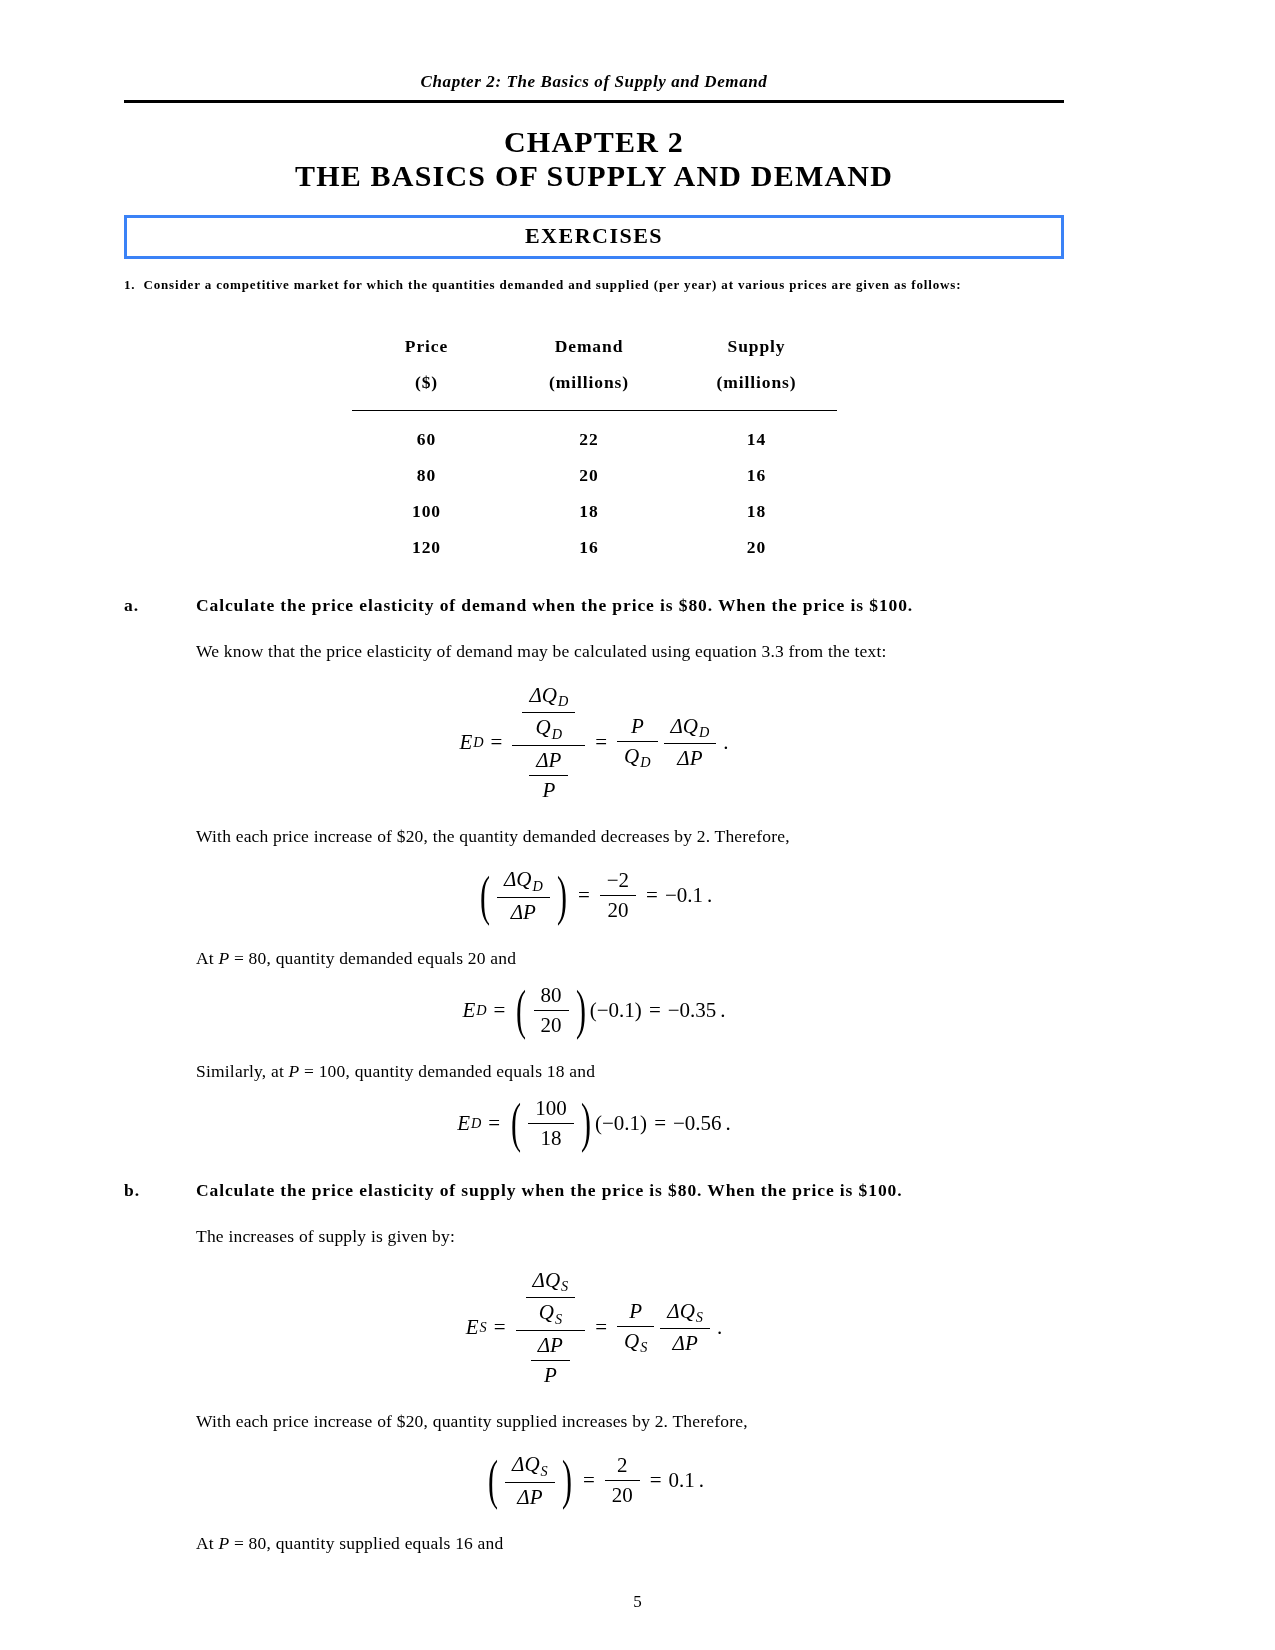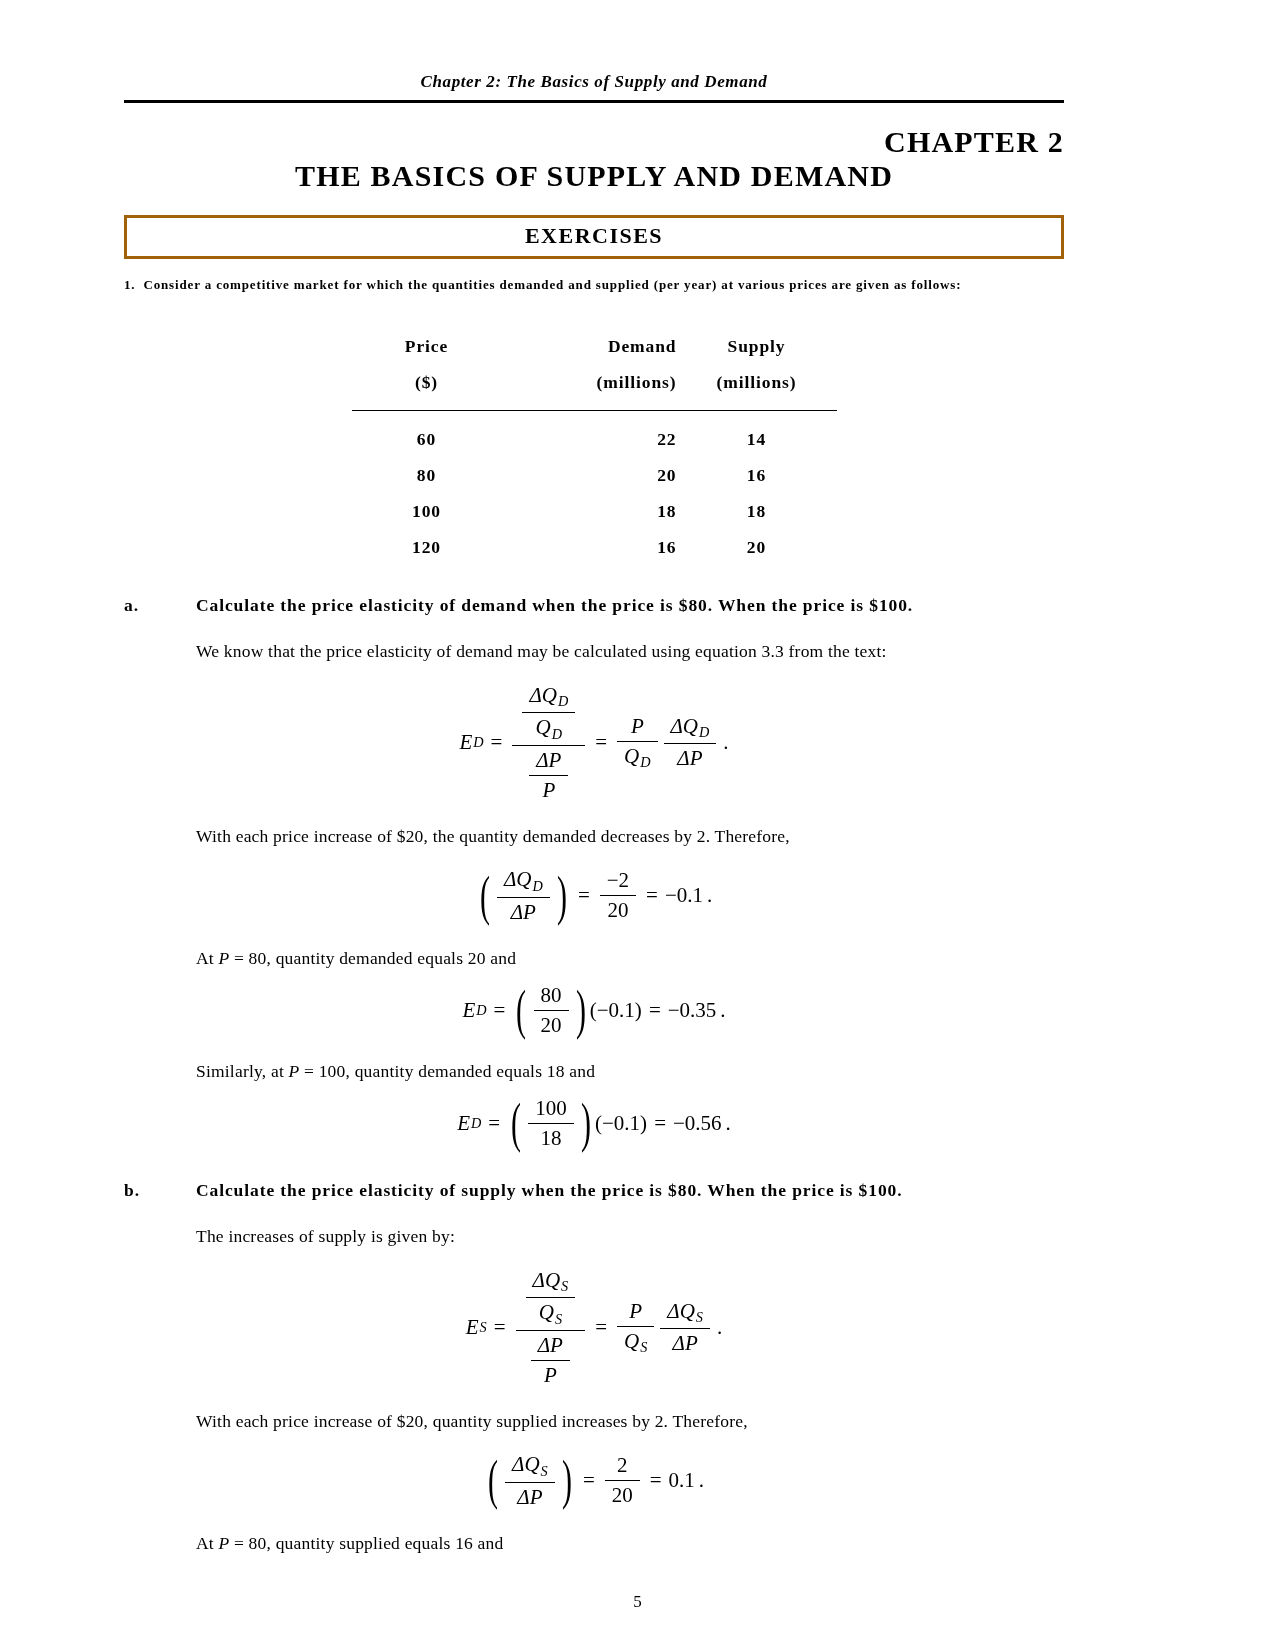--- a/index.html
+++ b/index.html
@@ -39,37 +39,37 @@
     letter-spacing: 0.6px;
     padding-top: 72px;
   }
   .rule-thick {
     border-bottom: 3.5px solid #000;
     margin-top: 8px;
   }
 
   
   .chapter-number {
-    text-align: right;
+    text-align: center;
     font-weight: bold;
     font-size: 30px;
     letter-spacing: 1.2px;
     margin-top: 22px;
   }
   .chapter-title {
     text-align: center;
     font-weight: bold;
     font-size: 30px;
     letter-spacing: 1.2px;
   }
 
   
   .exercises-box {
     margin-top: 22px;
-    border: 3px solid #a16207;
+    border: 3px solid #3b82f6;
     text-align: center;
     font-weight: bold;
     font-size: 22px;
     letter-spacing: 1.5px;
     padding: 5px 0 7px 0;
   }
 
   
   .problem {
     margin-top: 16px;
@@ -93,21 +93,21 @@
     font-size: 17.5px;
     letter-spacing: 0.9px;
   }
   table.data th,
   table.data td {
     text-align: center;
     padding: 7px 0 8px 0;
     font-weight: bold;
   }
   table.data th.c0, table.data td.c0 { width: 150px; }
-  table.data th.c1, table.data td.c1 { width: 175px; text-align: right; }
+  table.data th.c1, table.data td.c1 { width: 175px; }
   table.data th.c2, table.data td.c2 { width: 160px; }
   table.data tr.unit-row th { padding-bottom: 9px; }
   table.data tbody tr:first-child td { padding-top: 10px; }
   .hrule-row td {
     padding: 0;
     height: 2px;
   }
   .hrule {
     border-bottom: 1.6px solid #000;
     width: 100%;

